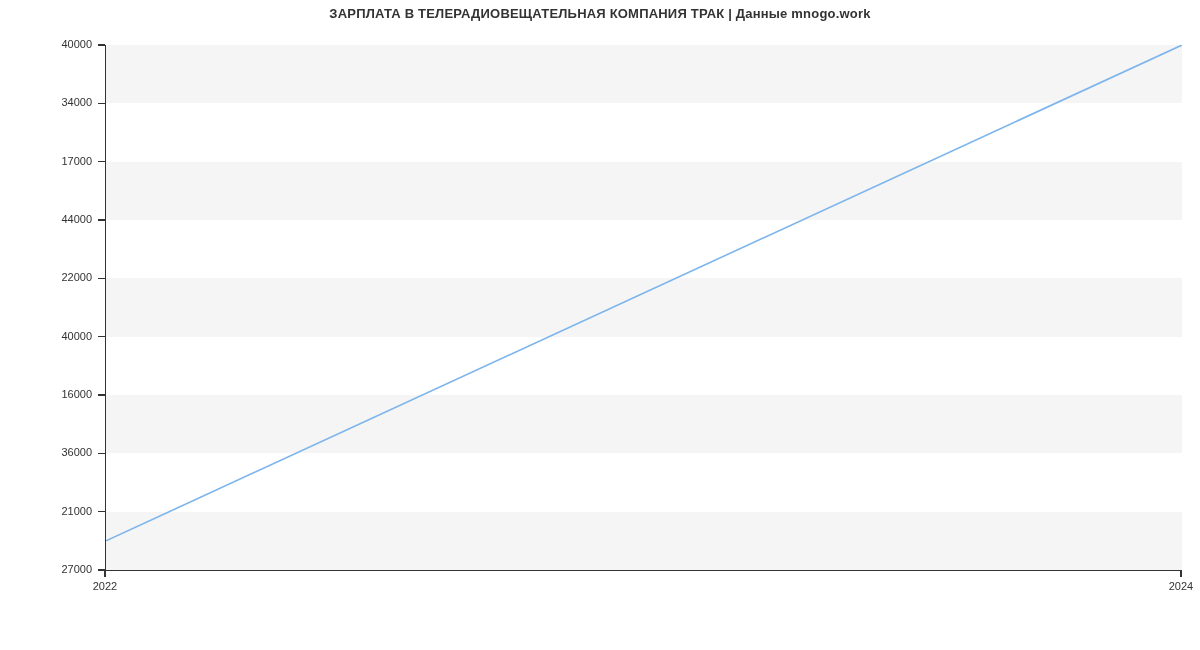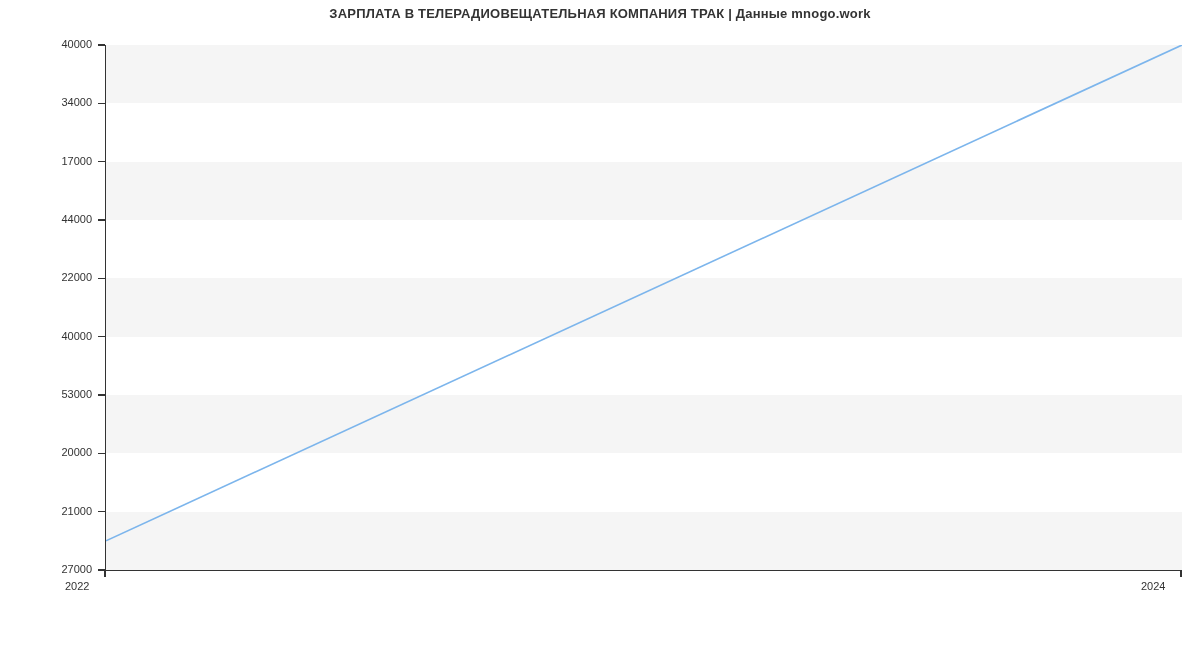--- a/index.html
+++ b/index.html
@@ -78,20 +78,21 @@
     left: -0.75px;
     width: 1.5px;
     height: 7px;
     background: #333;
   }
   .x-tick .label {
     position: absolute;
     top: 10px;
     left: -40px;
     width: 80px;
+    text-align: center;
     font-size: 11px;
     color: #333;
   }
   svg.line {
     position: absolute;
     left: 0;
     top: 0;
     width: 100%;
     height: 100%;
   }
@@ -123,25 +124,25 @@
   <div class="y-tick" style="top:570px;">
     <div class="mark"></div>
     <div class="label">27000</div>
   </div>
   <div class="y-tick" style="top:511.67px;">
     <div class="mark"></div>
     <div class="label">21000</div>
   </div>
   <div class="y-tick" style="top:453.33px;">
     <div class="mark"></div>
-    <div class="label">20000</div>
+    <div class="label">36000</div>
   </div>
   <div class="y-tick" style="top:395px;">
     <div class="mark"></div>
-    <div class="label">53000</div>
+    <div class="label">16000</div>
   </div>
   <div class="y-tick" style="top:336.67px;">
     <div class="mark"></div>
     <div class="label">40000</div>
   </div>
   <div class="y-tick" style="top:278.33px;">
     <div class="mark"></div>
     <div class="label">22000</div>
   </div>
   <div class="y-tick" style="top:220px;">

